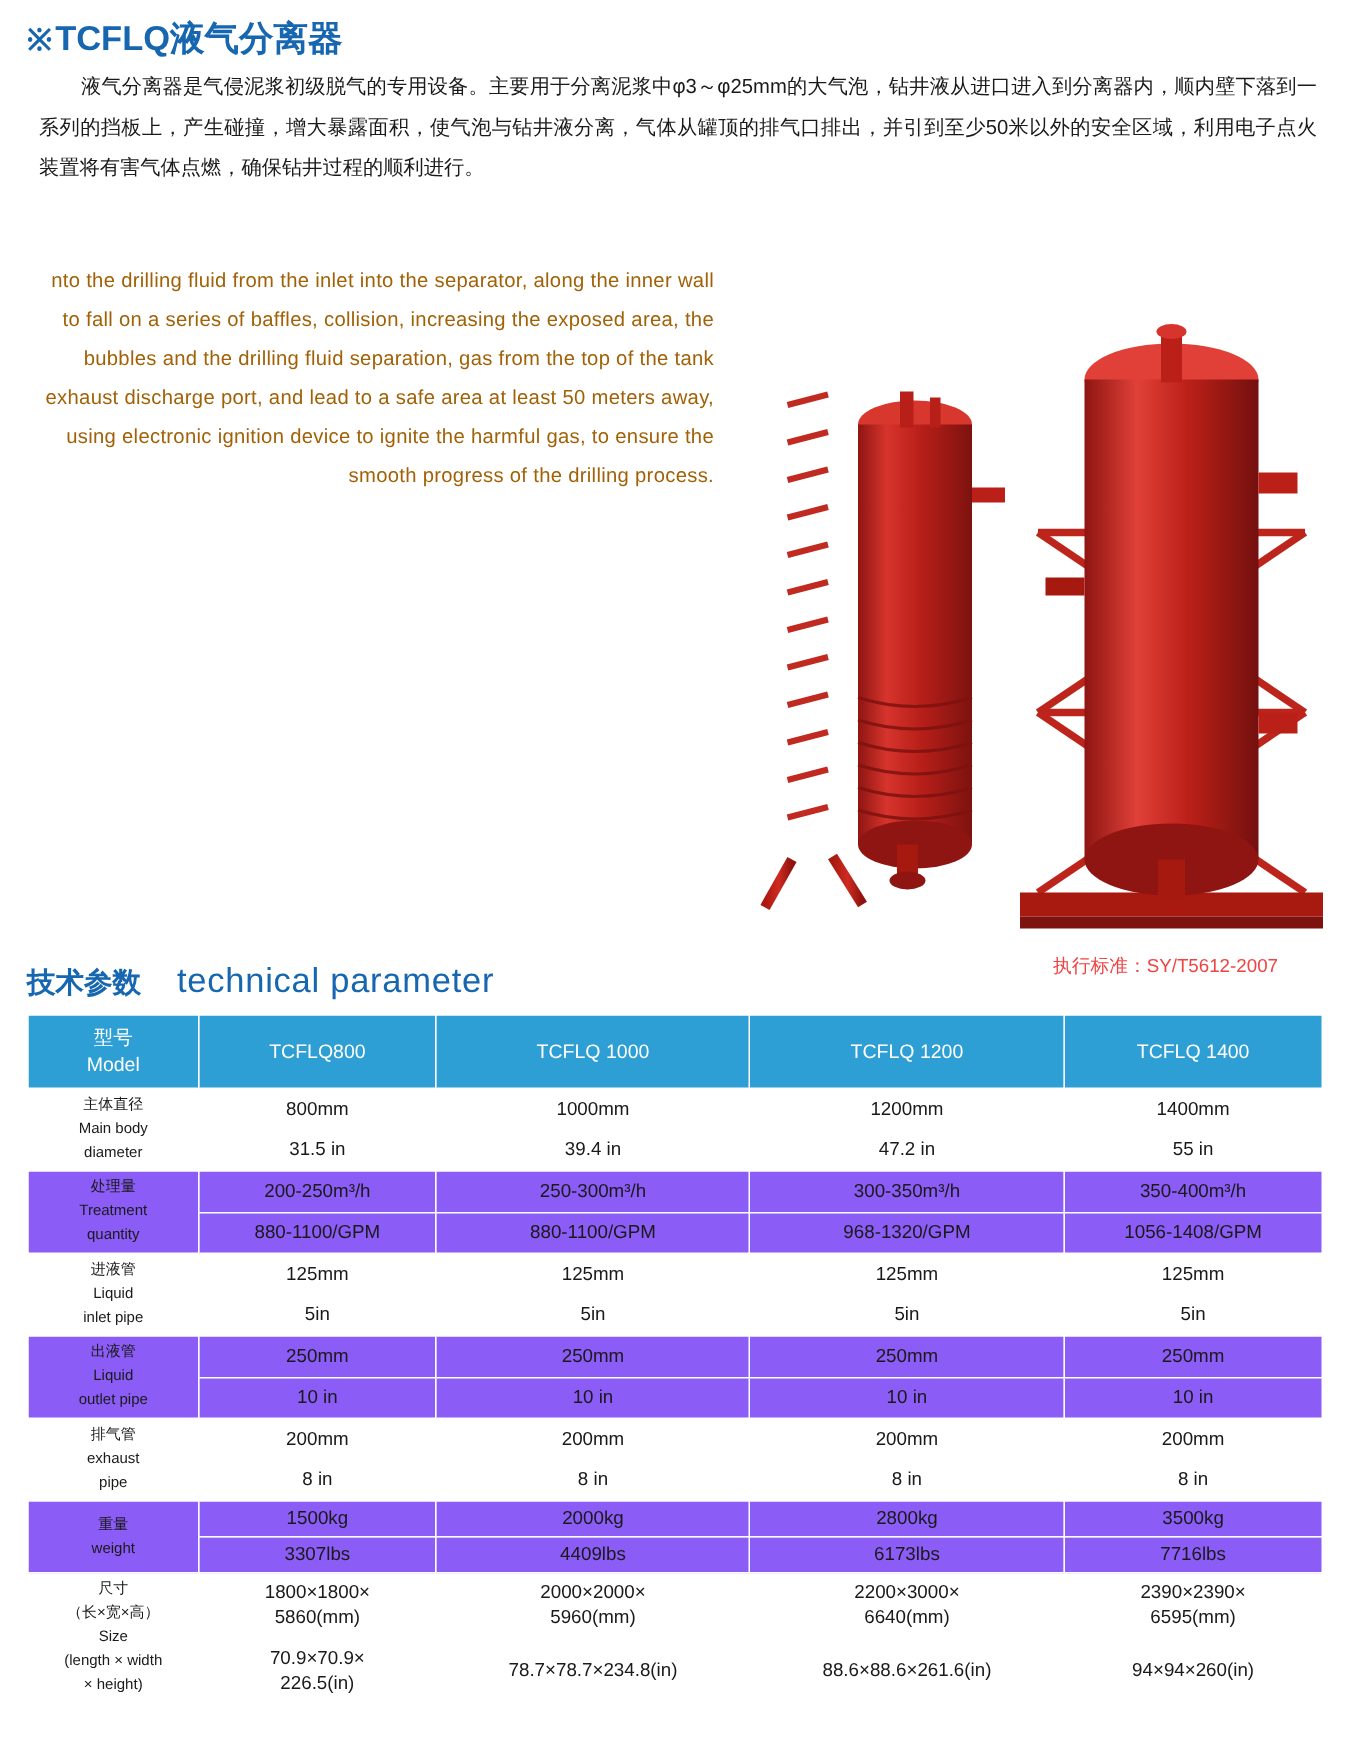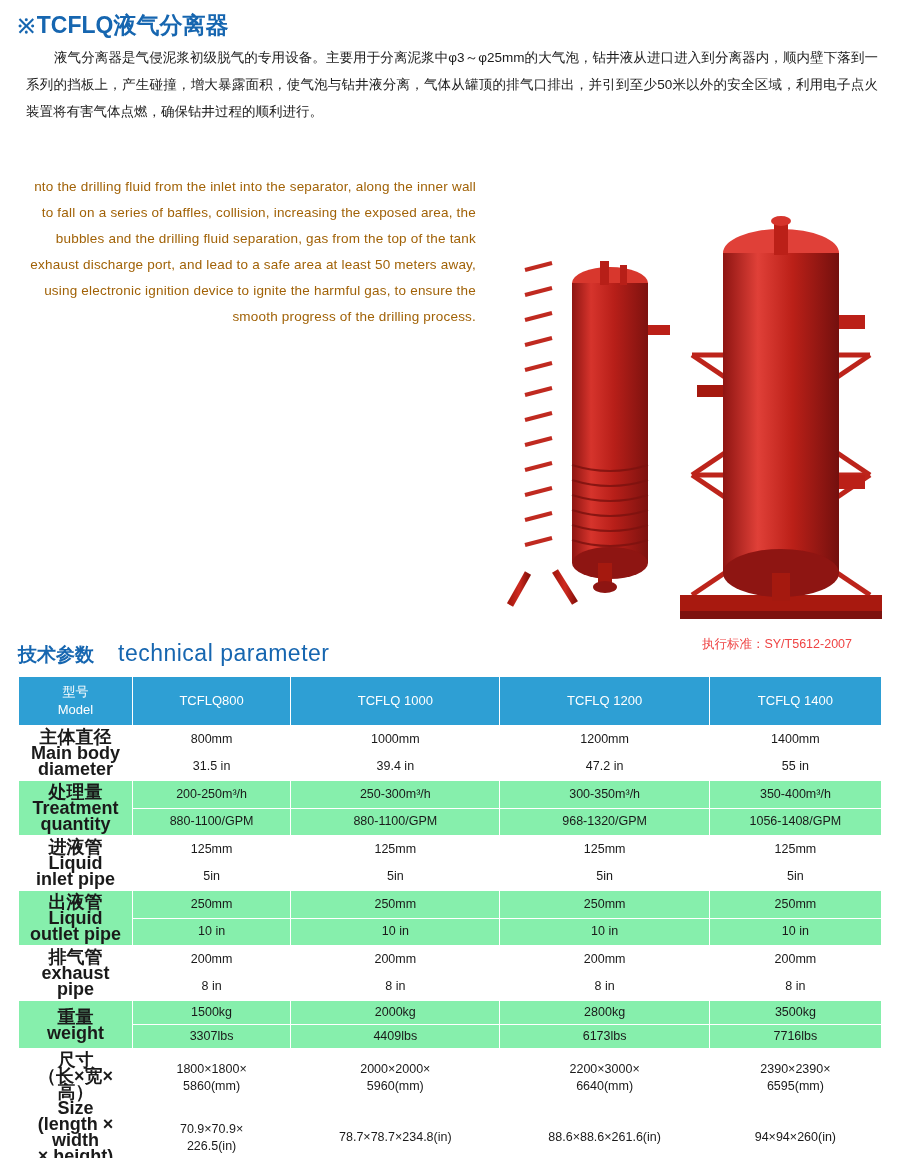--- a/index.html
+++ b/index.html
@@ -119,24 +119,24 @@
     font-size: 13px;
     padding: 6px 2px;
     line-height: 18px;
   }
   .spec-table thead th.first { width: 114px; }
   .spec-table tbody td.label {
     width: 114px;
     line-height: 16px;
   }
   .row-a td { background: #ffffff; }
-  .row-b td { background: #86efac; }
+  .row-b td { background: #8b5cf6; }
   .lbl-a { background: #ffffff; }
   .lbl-b { background: #c9e7f5; }
-  .spec-table td.label { font-size: 18px; font-weight: bold; }
+  .spec-table td.label { font-size: 10px; }
 </style>
 </head>
 <body>
 
 <div class="page">
 
   <div class="title-row">
     <span class="title-mark">※</span>
     <span class="title-text">TCFLQ液气分离器</span>
   </div>

